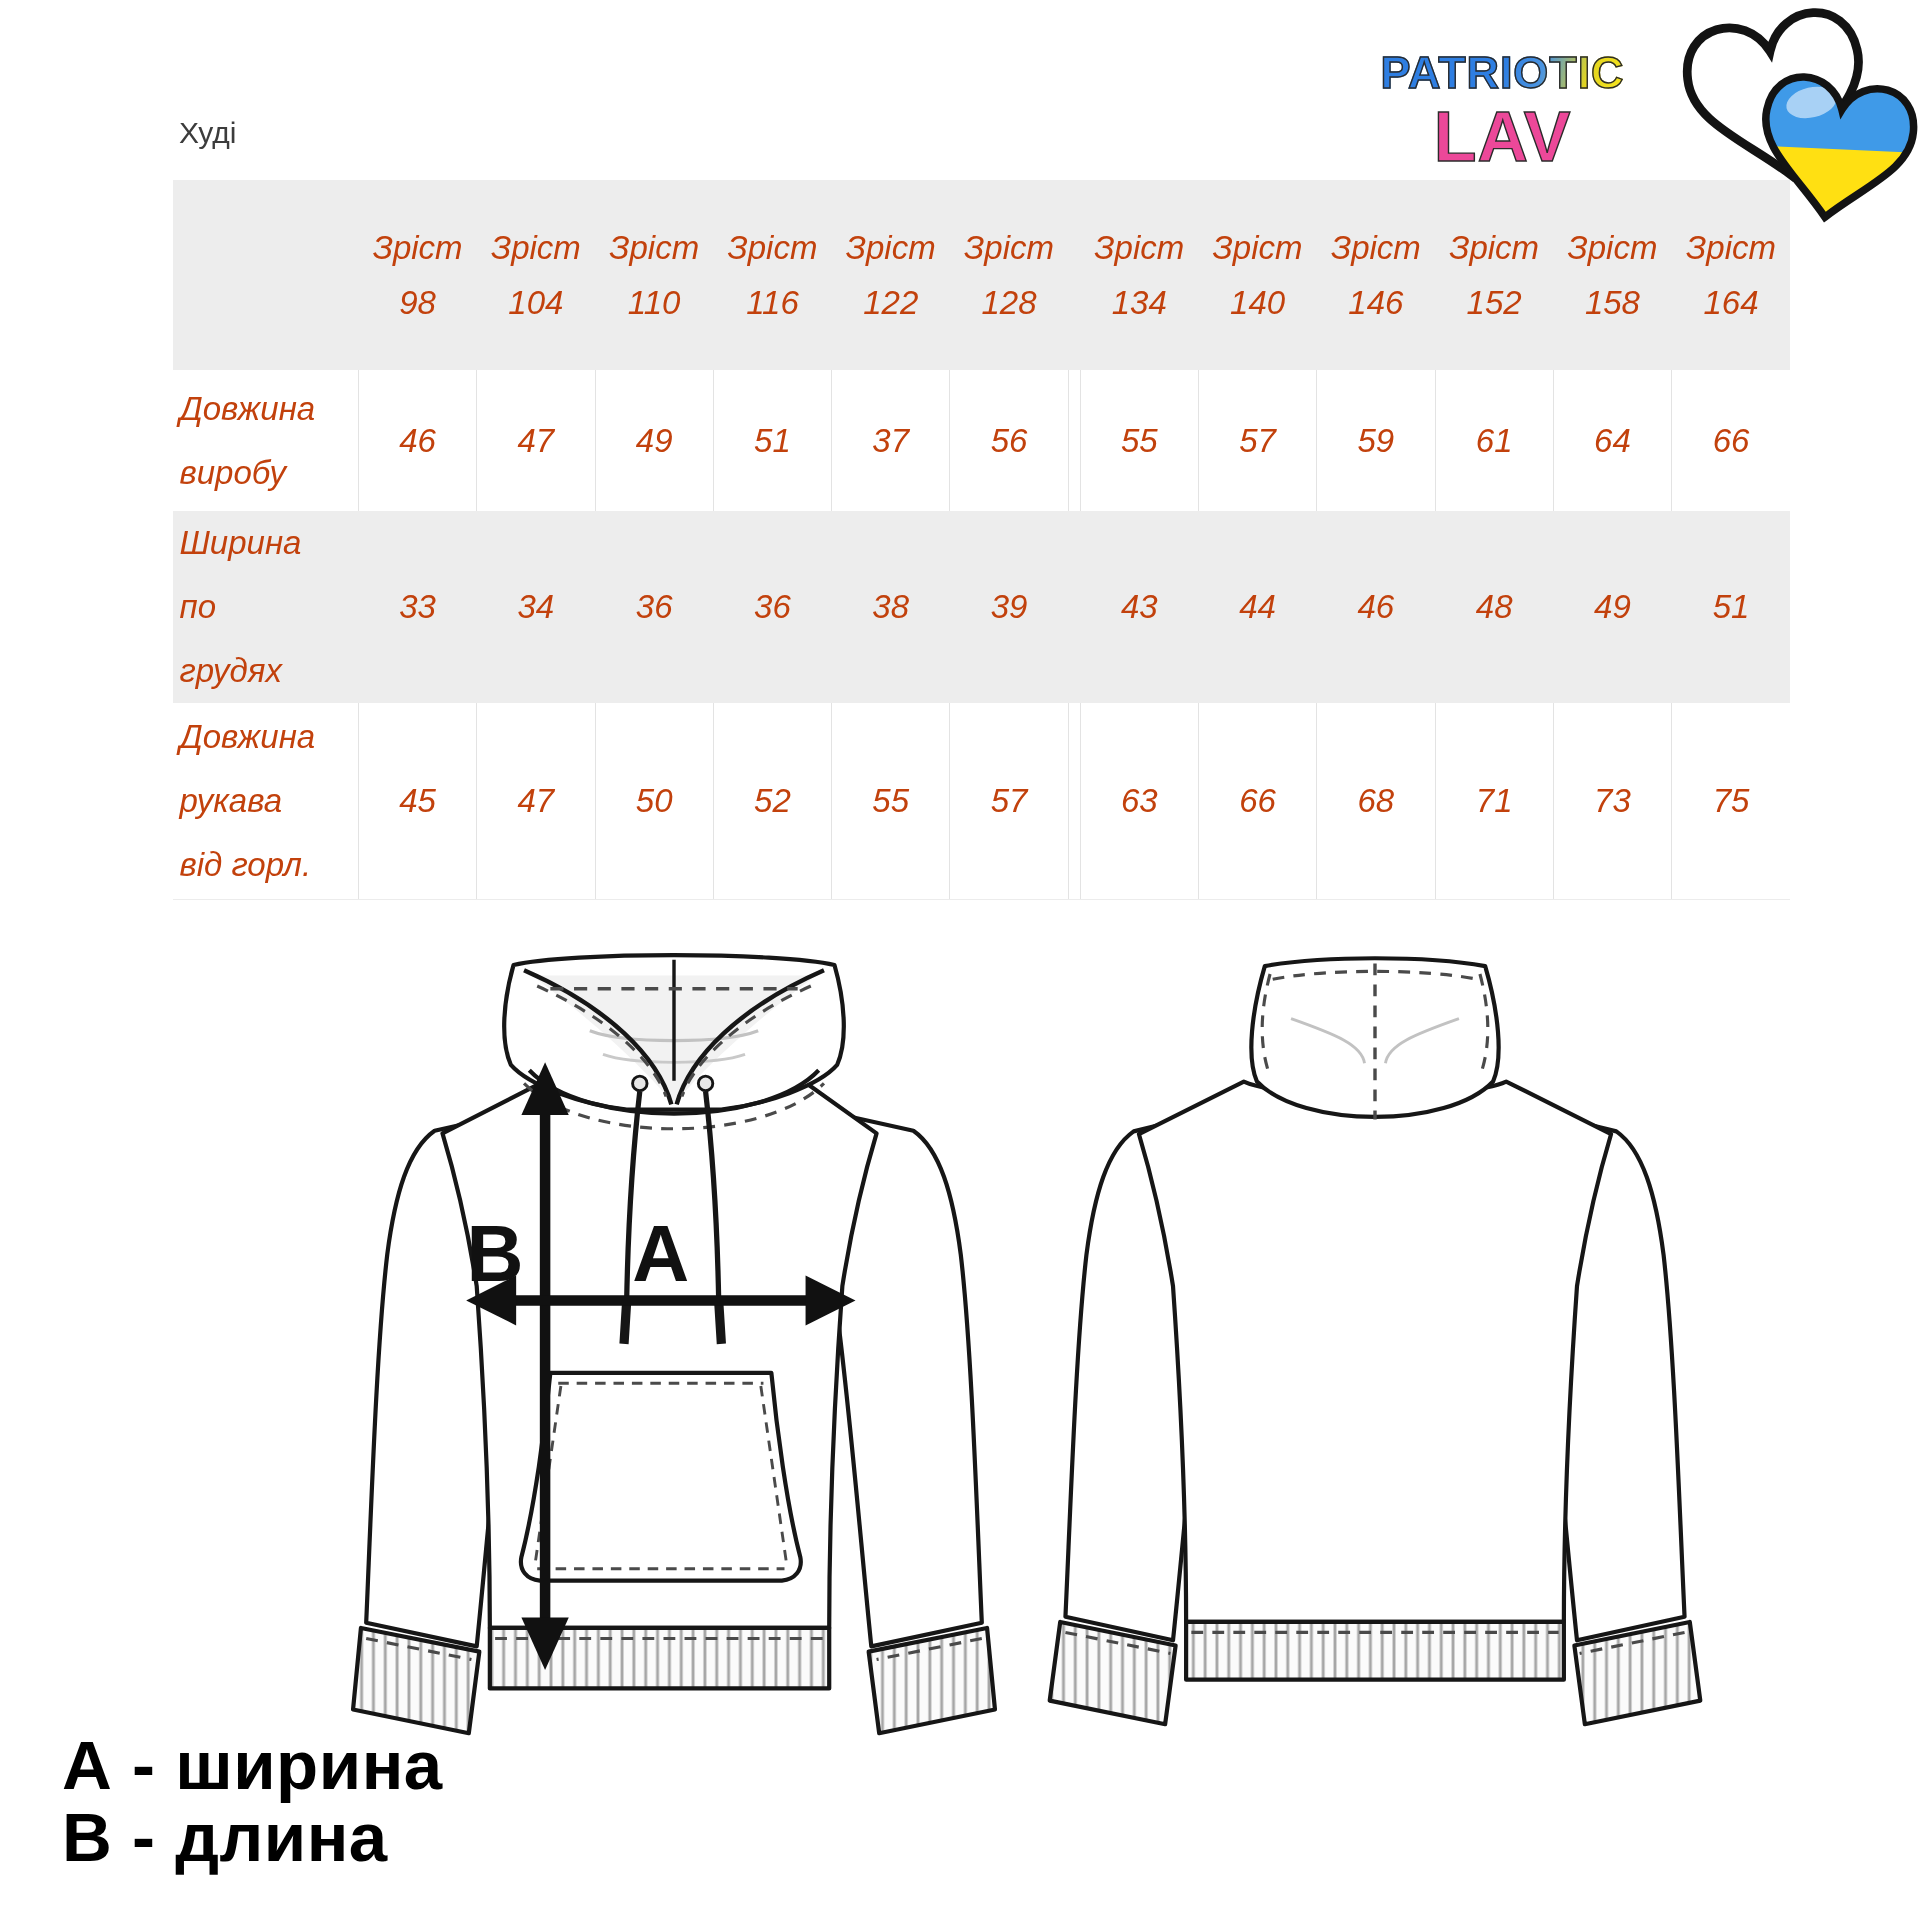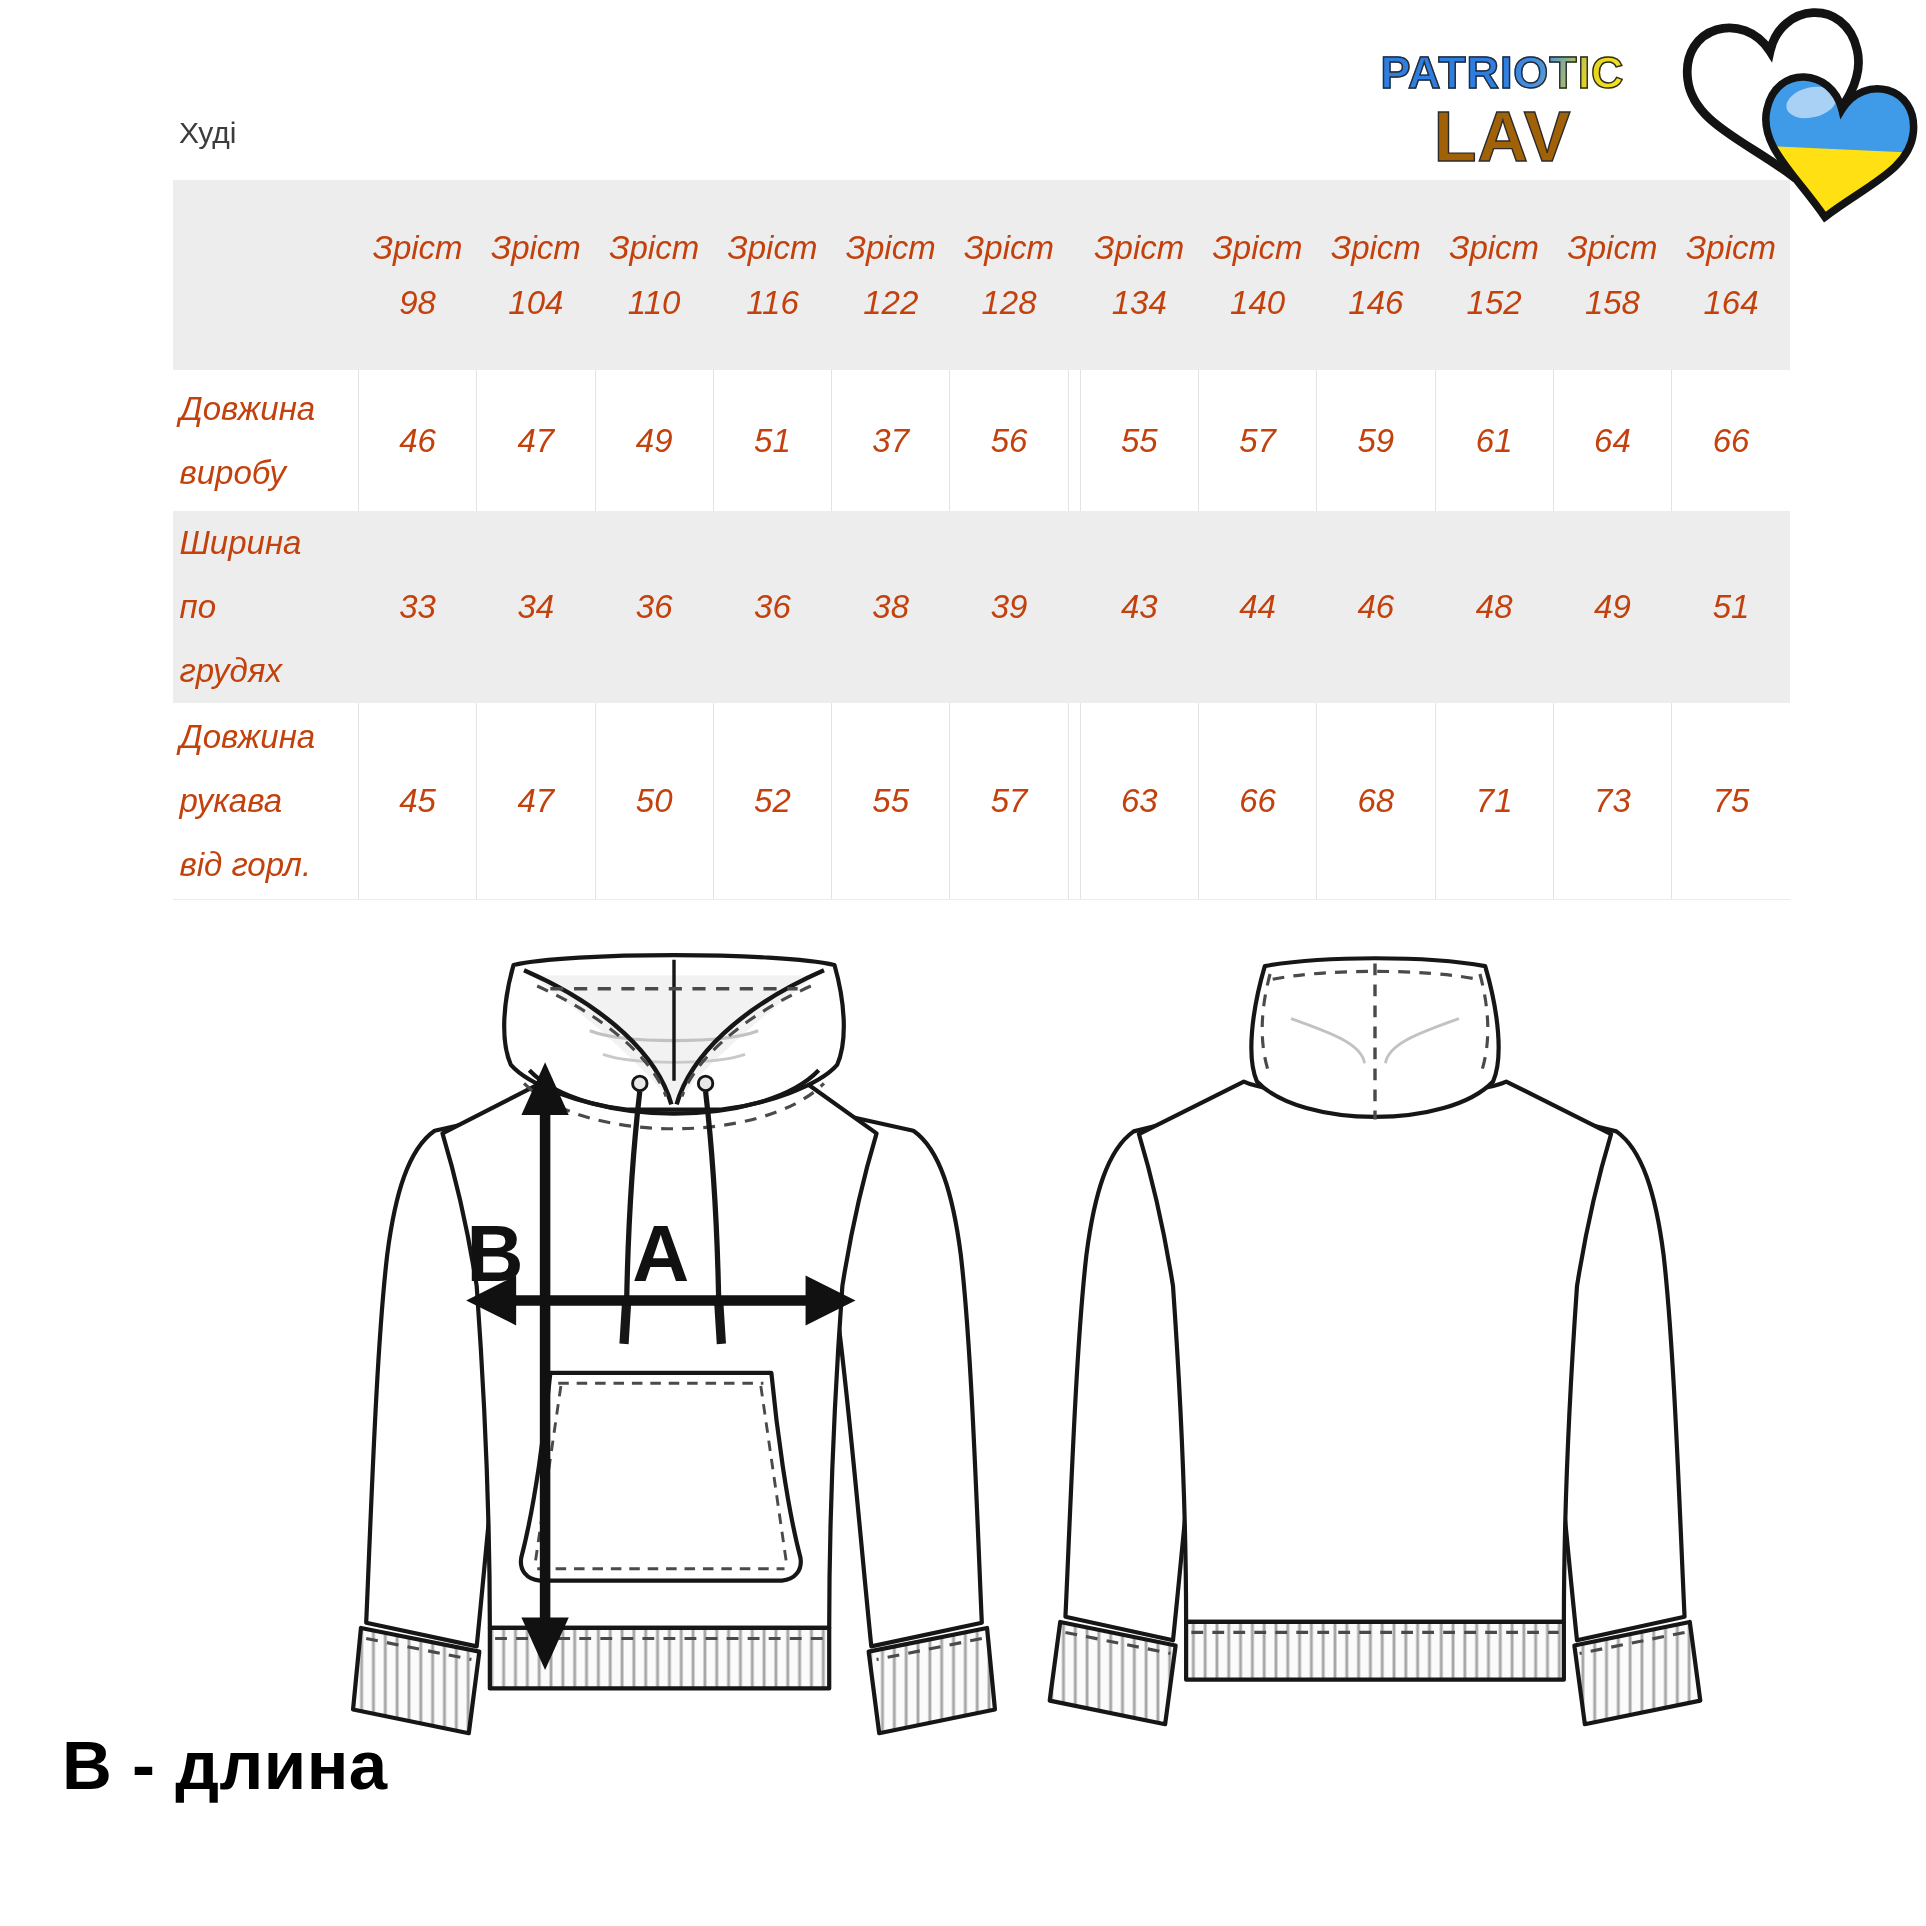--- a/index.html
+++ b/index.html
@@ -10,21 +10,21 @@
   
   .page-title{
     position:absolute;left:179px;top:116px;font-size:30px;color:#3c3c3c;
   }
   
   .logo{
     position:absolute;left:1313px;top:50px;width:379px;text-align:center;
     font-weight:bold;line-height:1.0;letter-spacing:0.9px;
   }
   .logo-line1{font-size:45px;color:#2e7ee2;}
-  .logo-line2{font-size:70px;color:#a16207;margin-top:6.5px;}
+  .logo-line2{font-size:70px;color:#ec4899;margin-top:6.5px;}
   @supports ((-webkit-background-clip:text)){
     .logo-line1{
       background:linear-gradient(108deg,#2e7ee2 0%,#2e7ee2 50%,#4b94e0 60%,#e3d51f 72%,#f7e51c 82%,#f7e51c 100%);
       -webkit-background-clip:text;background-clip:text;color:transparent;
       -webkit-text-stroke:1.4px #2b2b2b;
     }
     .logo-line2{-webkit-text-stroke:1.4px #2b2b2b;}
   }
   .hearts{position:absolute;left:1677px;top:0px;width:249px;height:237px;}
   
@@ -310,15 +310,16 @@
   <path d="M180,16 C172,46 172,72 180,94" fill="none" stroke="#4a4a4a" stroke-width="2.4" stroke-dasharray="9 7"></path>
   <path d="M340,16 C348,46 348,72 340,94" fill="none" stroke="#4a4a4a" stroke-width="2.4" stroke-dasharray="9 7"></path>
   <path d="M196,50 C230,62 250,70 252,84" fill="none" stroke="#c2c2c2" stroke-width="2.2"></path>
   <path d="M324,50 C290,62 270,70 268,84" fill="none" stroke="#c2c2c2" stroke-width="2.2"></path>
   <line x1="120" y1="518" x2="400" y2="518" stroke="#4a4a4a" stroke-width="2.4" stroke-dasharray="9 7"></line>
   <line x1="24" y1="518" x2="104" y2="534" stroke="#4a4a4a" stroke-width="2.4" stroke-dasharray="9 7"></line>
   <line x1="496" y1="518" x2="416" y2="534" stroke="#4a4a4a" stroke-width="2.4" stroke-dasharray="9 7"></line>
 </svg>
 
 <div class="legend">
+  <div>А - ширина</div>
   <div>В - длина</div>
 </div>
 
 
 </body></html>

